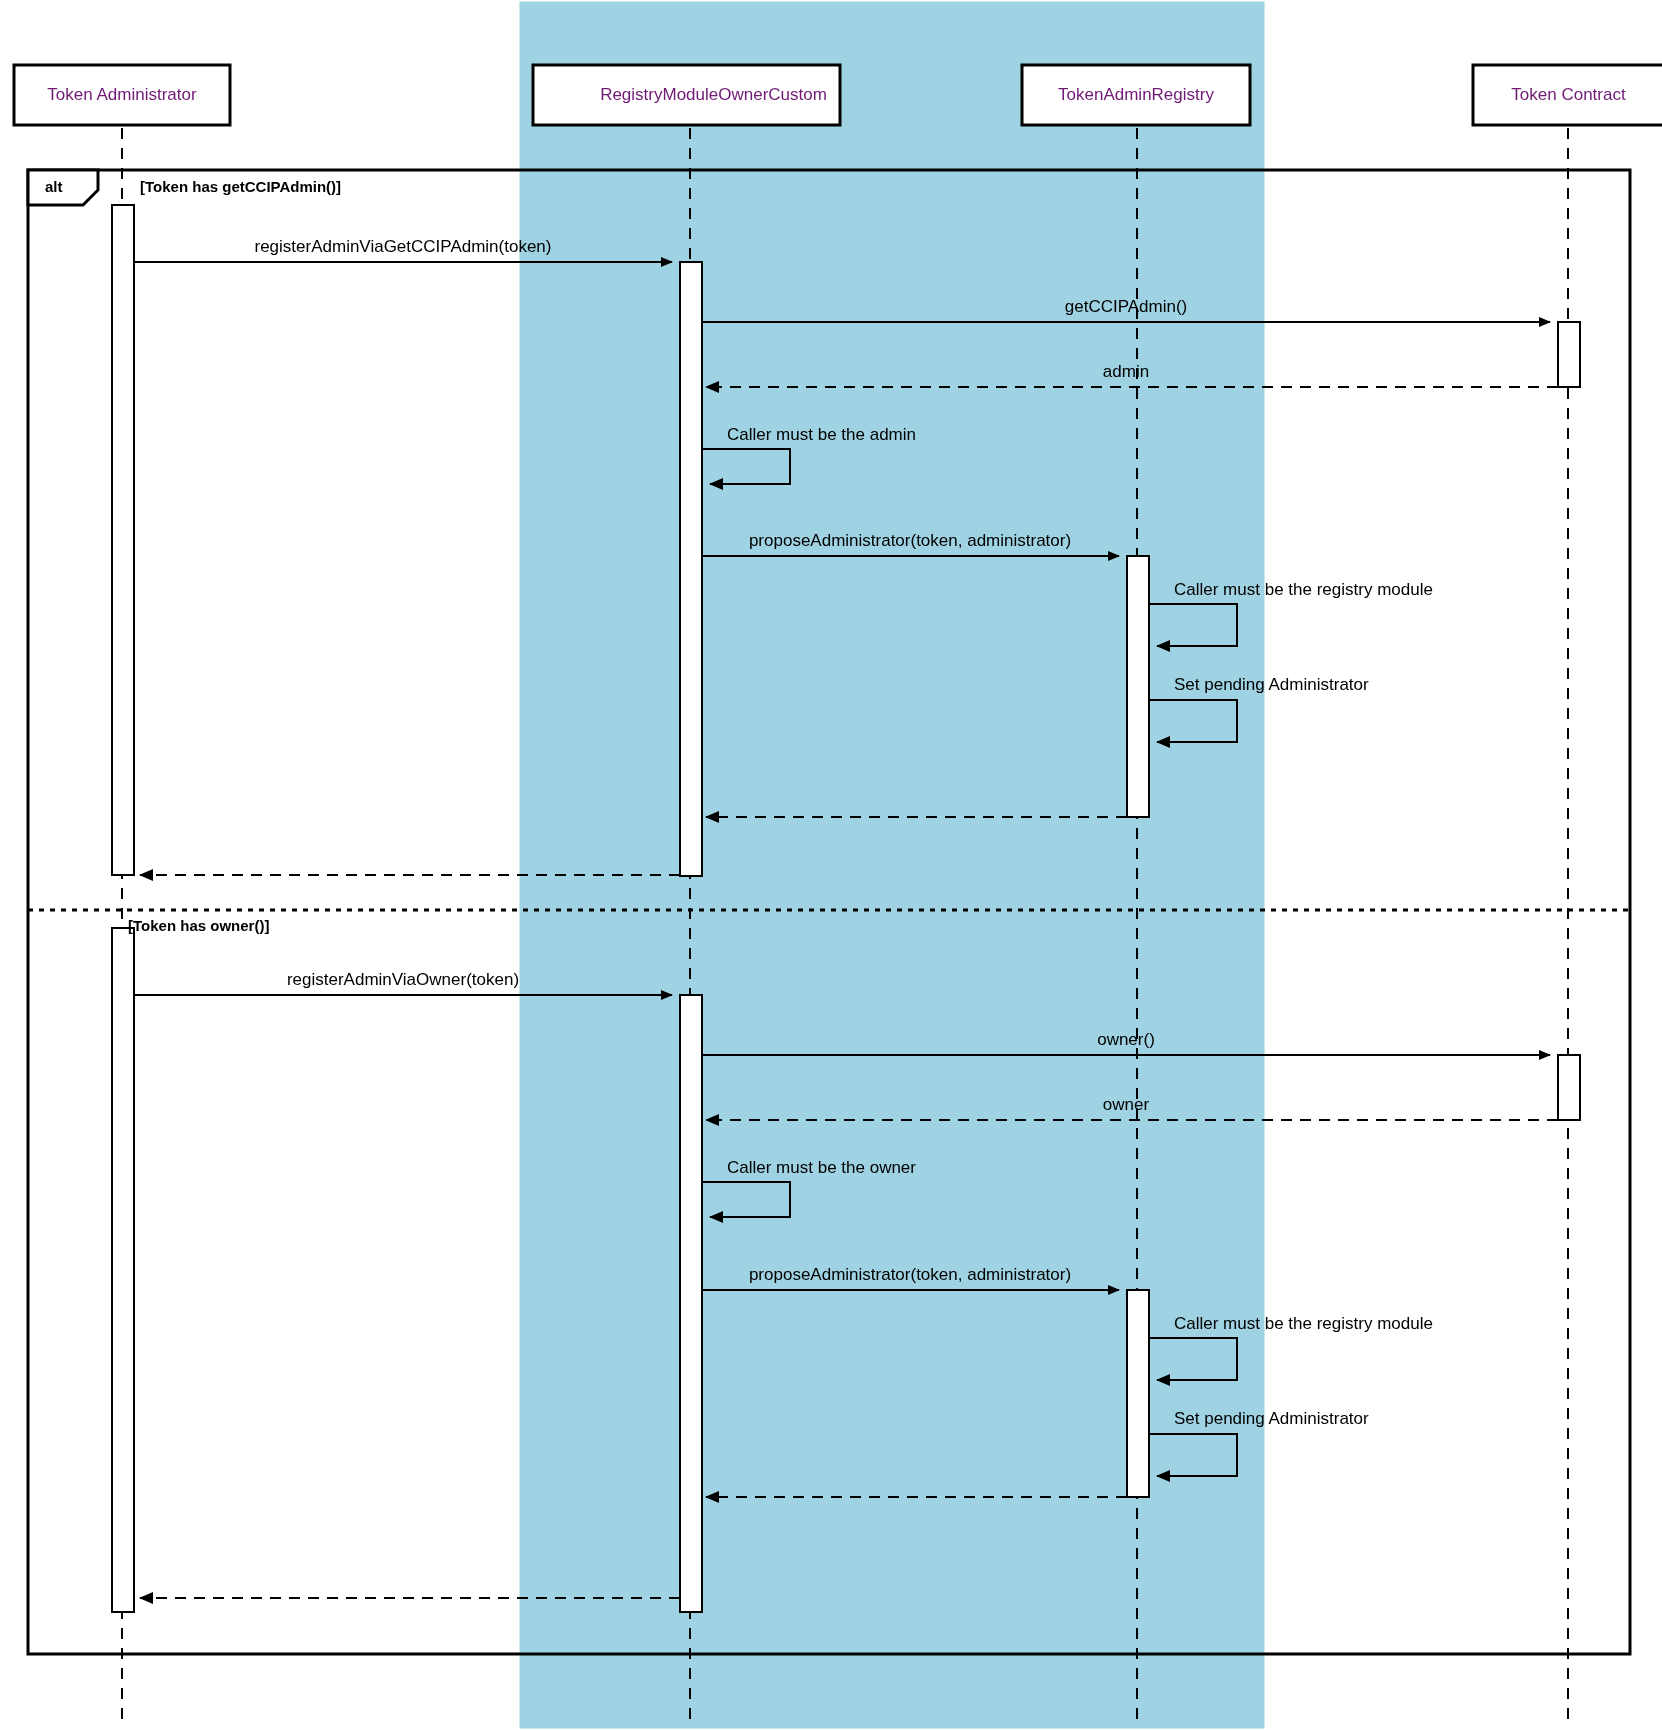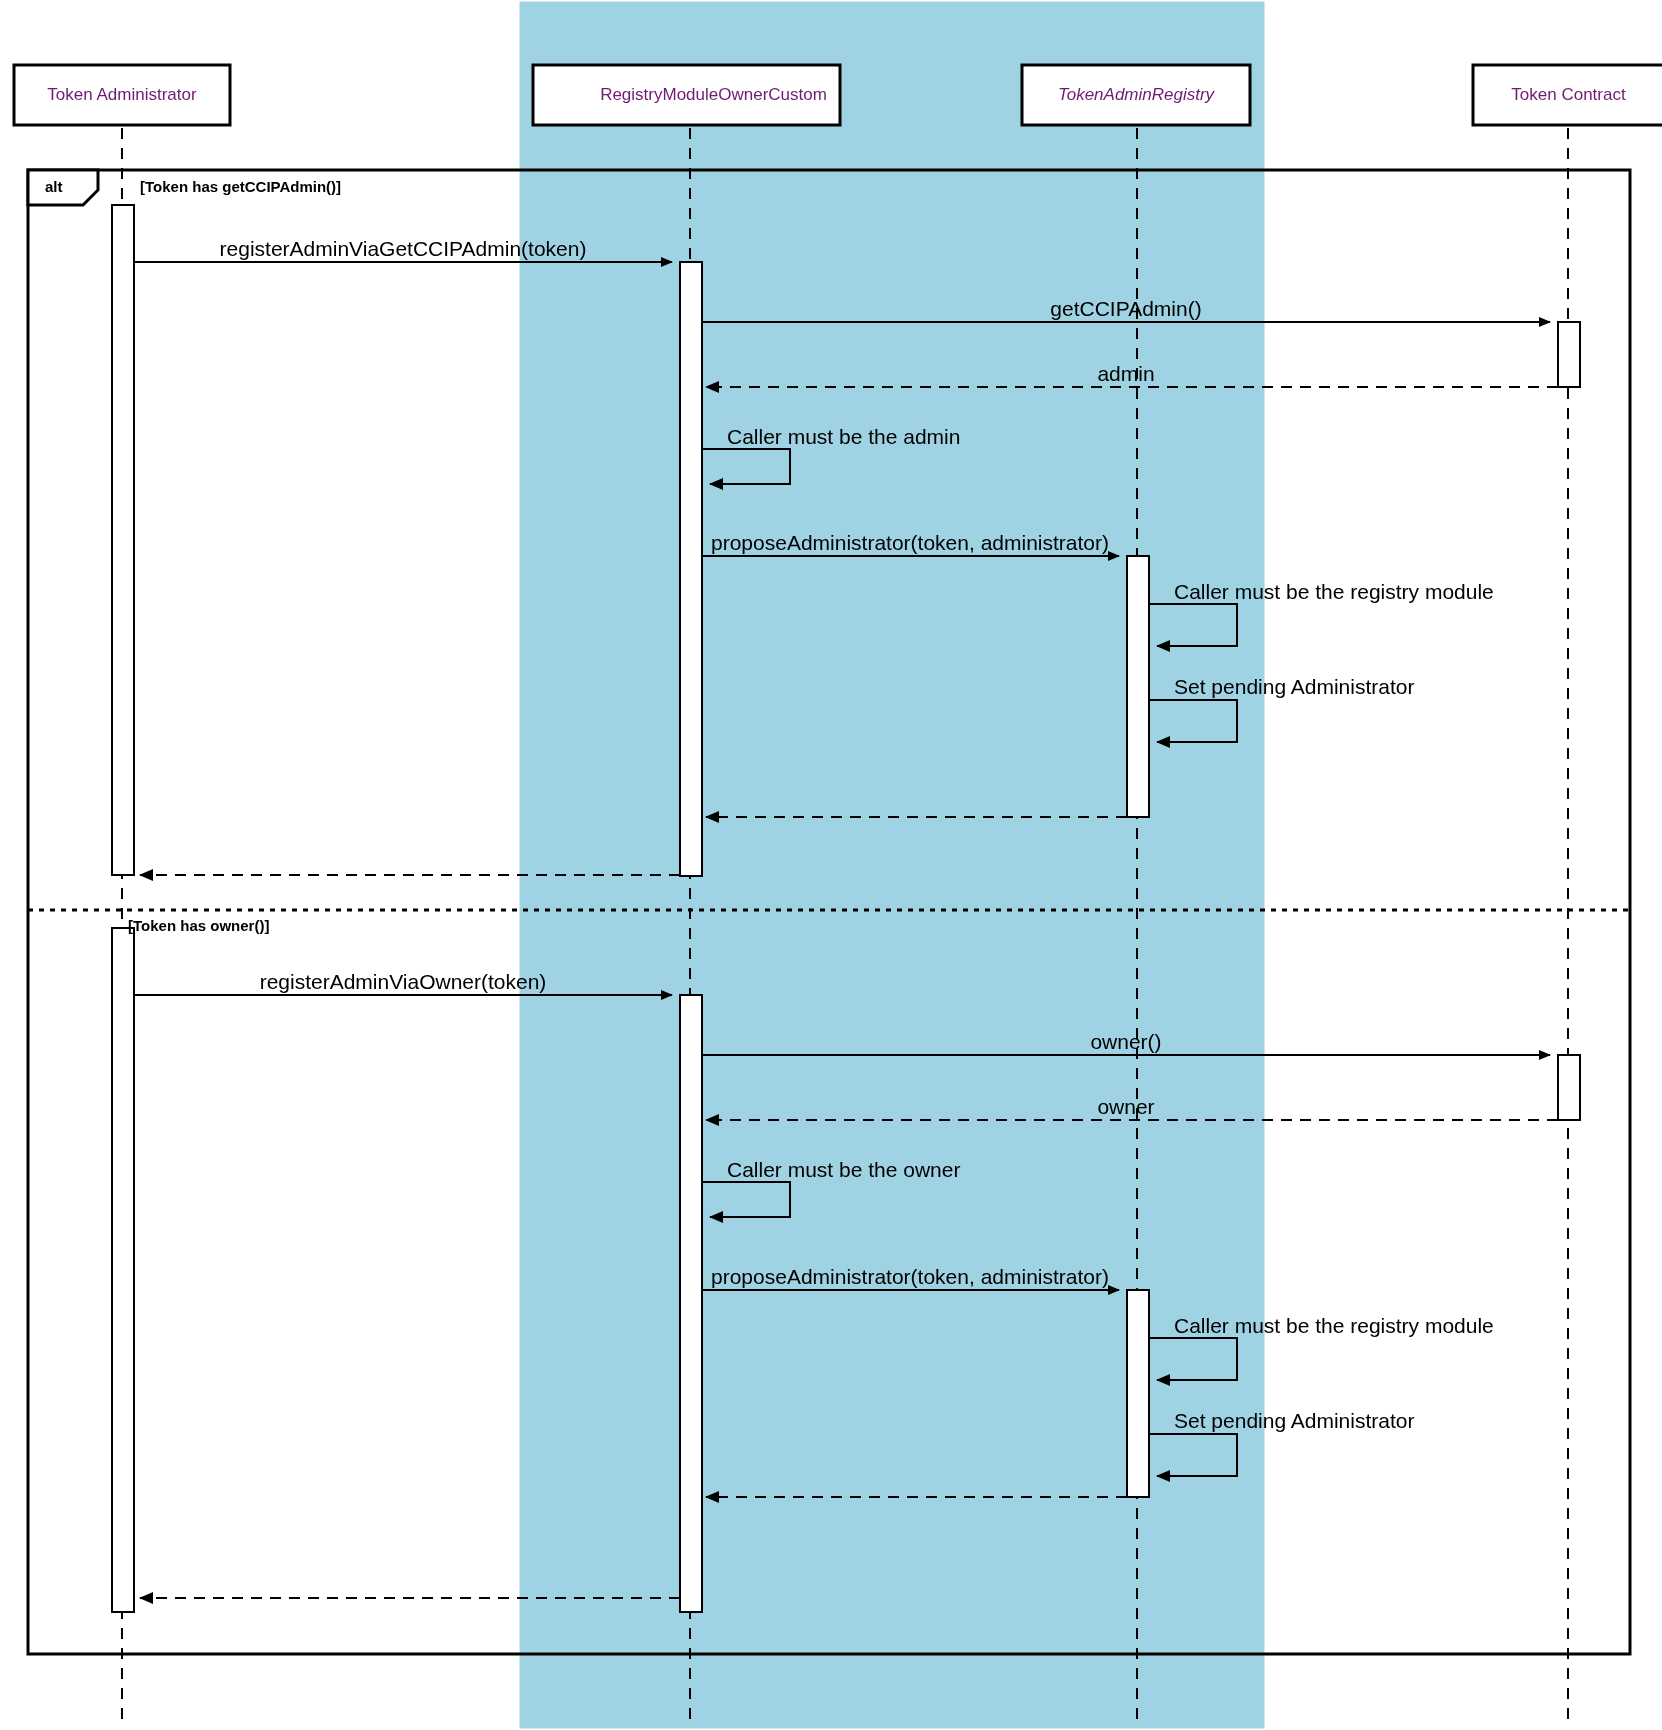--- a/index.html
+++ b/index.html
@@ -44,21 +44,21 @@
     font-weight: bold;
   }
   .frag-cond {
     position: absolute;
     font-size: 15px;
     font-weight: bold;
     white-space: nowrap;
   }
   .msg-label {
     position: absolute;
-    font-size: 21px;
+    font-size: 17px;
     white-space: nowrap;
     color: #000;
   }
   .msg-label.center { transform: translateX(-50%); }
 </style>
 </head>
 <body>
 
 <div id="diagram">
 
@@ -123,21 +123,21 @@
     <path d="M1149,1338 L1237,1338 L1237,1380 L1157,1380" fill="none" stroke="#000" stroke-width="2" marker-end="url(#arrowOpen)"></path>
     <path d="M1149,1434 L1237,1434 L1237,1476 L1157,1476" fill="none" stroke="#000" stroke-width="2" marker-end="url(#arrowOpen)"></path>
 
     <line x1="1127" y1="1497" x2="706" y2="1497" stroke="#000" stroke-width="2" stroke-dasharray="11,8" marker-end="url(#arrowOpen)"></line>
     <line x1="680" y1="1598" x2="140" y2="1598" stroke="#000" stroke-width="2" stroke-dasharray="11,8" marker-end="url(#arrowOpen)"></line>
   </svg>
 
 
   <div class="box-label" style="left:14px; top:85px; width:216px;">Token Administrator</div>
   <div class="box-label" style="left:533px; top:85px; width:361px;">RegistryModuleOwnerCustom</div>
-  <div class="box-label" style="left:1022px; top:85px; width:228px;font-style:italic;">TokenAdminRegistry</div>
+  <div class="box-label" style="left:1022px; top:85px; width:228px;">TokenAdminRegistry</div>
   <div class="box-label" style="left:1473px; top:85px; width:191px;">Token Contract</div>
 
   <div class="frag-kw" style="left:45px; top:178px;">alt</div>
   <div class="frag-cond" style="left:140px; top:178px;">[Token has getCCIPAdmin()]</div>
   <div class="frag-cond" style="left:128px; top:917px;">[Token has owner()]</div>
 
   <div class="msg-label center" style="left:403px; top:237px;">registerAdminViaGetCCIPAdmin(token)</div>
   <div class="msg-label center" style="left:1126px; top:297px;">getCCIPAdmin()</div>
   <div class="msg-label center" style="left:1126px; top:362px;">admin</div>
   <div class="msg-label" style="left:727px; top:425px;">Caller must be the admin</div>

